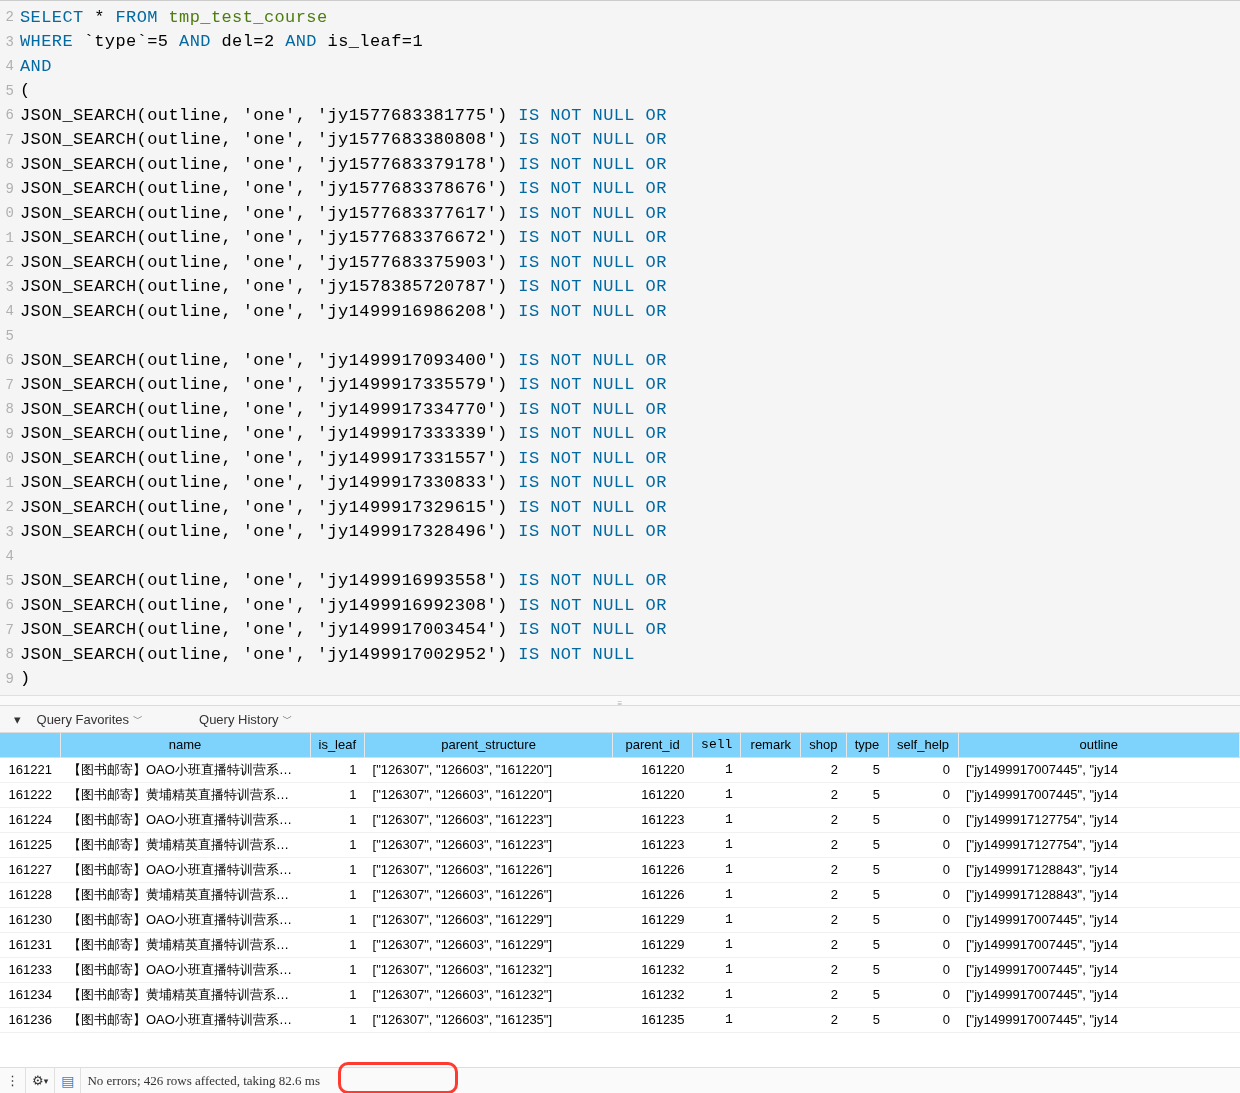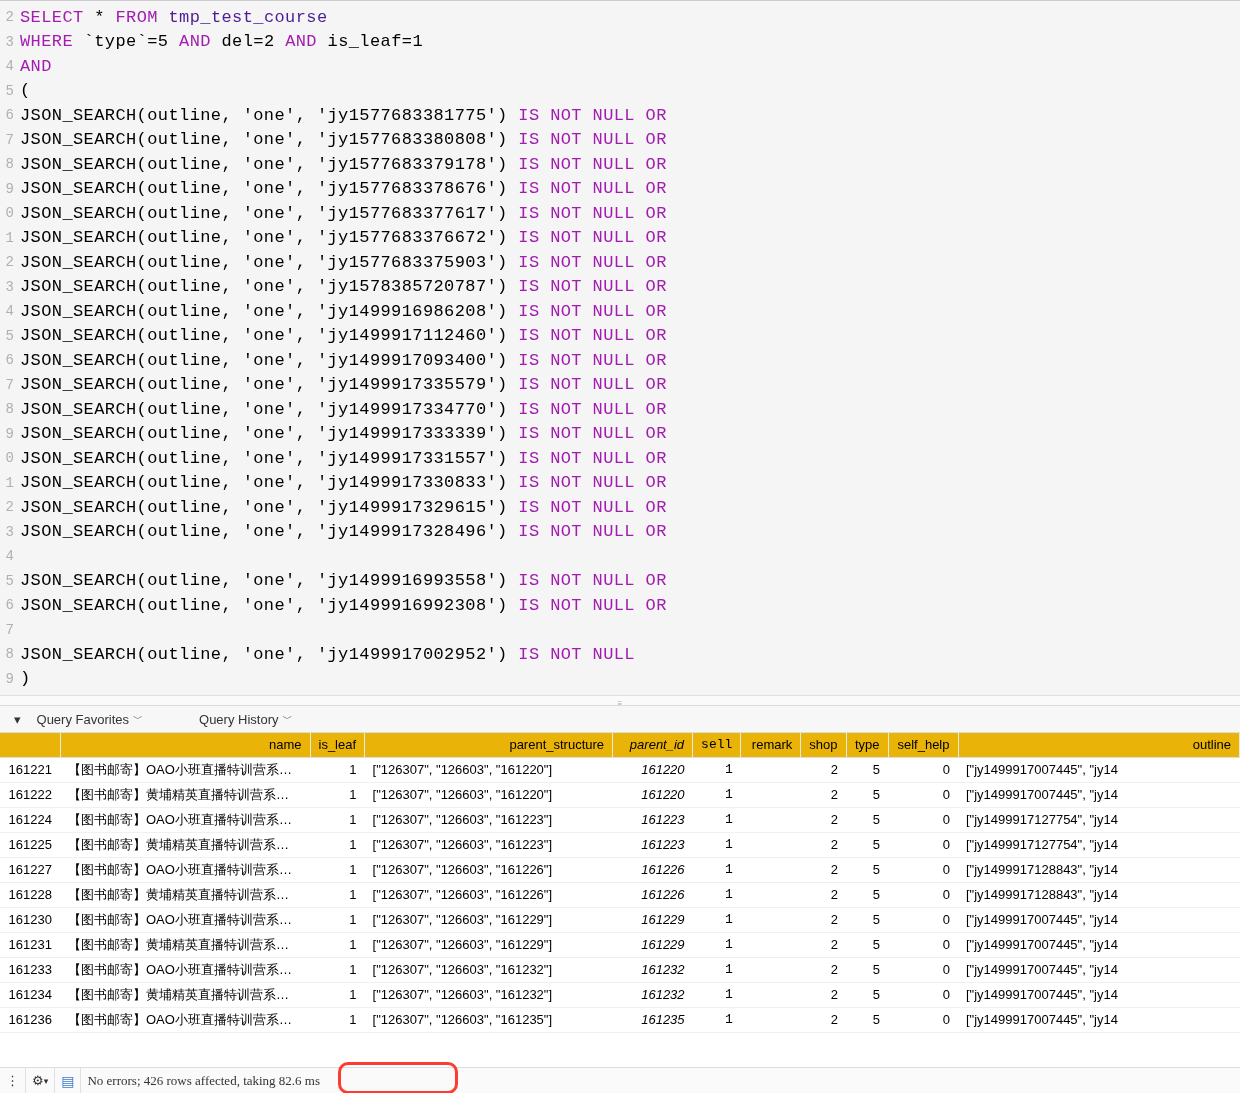--- a/index.html
+++ b/index.html
@@ -31,23 +31,23 @@
   font-size: 14px;
   padding-right: 4px;
   user-select: none;
 }
 .code {
   padding-left: 2px;
   white-space: pre;
   font-size: 17px;
   letter-spacing: 0.4px;
 }
-.kw { color: #a21caf; }
+.kw { color: #0369a1; }
 .str { color: #000000; }
-.ident { color: #4c1d95; }
+.ident { color: #4d7c0f; }
 .field { color: #000; }
 .black { color: #000; }
 
 .splitter {
   height: 10px;
   background: #fafafa;
   border-top: 1px solid #e0e0e0;
   position: relative;
 }
 .splitter .grip {
@@ -86,44 +86,44 @@
   flex: 1;
   overflow: hidden;
   font-family: -apple-system, "Helvetica Neue", Arial, sans-serif;
   font-size: 13px;
 }
 .results table {
   border-collapse: collapse;
   width: 100%;
 }
 .results th {
-  background: #eab308;
+  background: #7dd3fc;
   border-bottom: 1px solid #ddd;
   border-right: 1px solid #e8e8e8;
-  text-align: right;
+  text-align: center;
   font-weight: 400;
   color: #000;
   padding: 4px 8px;
   height: 24px;
 }
 .results td {
   border-bottom: 1px solid #f0f0f0;
   padding: 3px 8px;
   white-space: nowrap;
   overflow: hidden;
   text-overflow: ellipsis;
   color: #000;
   height: 24px;
 }
 .right { text-align: right; }
 .col-id { width: 60px; text-align:right;margin-top:40px;}
 .col-name { width: 250px; max-width:250px;}
 .col-isleaf { width: 50px; text-align:right;}
 .col-ps { width: 248px; }
-.col-pid { width: 80px; text-align:right;font-style:italic;}
+.col-pid { width: 80px; text-align:right;}
 .col-sell { width: 40px; text-align:right;font-family:Liberation Mono, monospace;}
 .col-remark { width: 60px; }
 .col-shop { width: 45px; text-align:right;}
 .col-type { width: 42px; text-align:right;}
 .col-selfhelp { width: 70px; text-align:right;}
 .col-outline { }
 
 .statusbar {
   height: 26px;
   border-top: 1px solid #ddd;
@@ -205,21 +205,20 @@
     <div class="line">
       <span class="gutter">3</span>
       <span class="code"><span class="black">JSON_SEARCH(outline, </span><span class="str">'one'</span><span class="black">, </span><span class="str">'jy1578385720787'</span><span class="black">)</span><span class="kw"> IS NOT NULL OR</span></span>
     </div>
     <div class="line">
       <span class="gutter">4</span>
       <span class="code"><span class="black">JSON_SEARCH(outline, </span><span class="str">'one'</span><span class="black">, </span><span class="str">'jy1499916986208'</span><span class="black">)</span><span class="kw"> IS NOT NULL OR</span></span>
     </div>
     <div class="line">
       <span class="gutter">5</span>
-      <span class="code"><span class="black">JSON_SEARCH(outline, </span><span class="str">'one'</span><span class="black">, </span><span class="str">'jy1499917112460'</span><span class="black">)</span><span class="kw"> IS NOT NULL OR</span></span>
     </div>
     <div class="line">
       <span class="gutter">6</span>
       <span class="code"><span class="black">JSON_SEARCH(outline, </span><span class="str">'one'</span><span class="black">, </span><span class="str">'jy1499917093400'</span><span class="black">)</span><span class="kw"> IS NOT NULL OR</span></span>
     </div>
     <div class="line">
       <span class="gutter">7</span>
       <span class="code"><span class="black">JSON_SEARCH(outline, </span><span class="str">'one'</span><span class="black">, </span><span class="str">'jy1499917335579'</span><span class="black">)</span><span class="kw"> IS NOT NULL OR</span></span>
     </div>
     <div class="line">
@@ -252,20 +251,21 @@
     <div class="line">
       <span class="gutter">5</span>
       <span class="code"><span class="black">JSON_SEARCH(outline, </span><span class="str">'one'</span><span class="black">, </span><span class="str">'jy1499916993558'</span><span class="black">)</span><span class="kw"> IS NOT NULL OR</span></span>
     </div>
     <div class="line">
       <span class="gutter">6</span>
       <span class="code"><span class="black">JSON_SEARCH(outline, </span><span class="str">'one'</span><span class="black">, </span><span class="str">'jy1499916992308'</span><span class="black">)</span><span class="kw"> IS NOT NULL OR</span></span>
     </div>
     <div class="line">
       <span class="gutter">7</span>
+      <span class="code"><span class="black">JSON_SEARCH(outline, </span><span class="str">'one'</span><span class="black">, </span><span class="str">'jy1499917003454'</span><span class="black">)</span><span class="kw"> IS NOT NULL OR</span></span>
     </div>
     <div class="line">
       <span class="gutter">8</span>
       <span class="code"><span class="black">JSON_SEARCH(outline, </span><span class="str">'one'</span><span class="black">, </span><span class="str">'jy1499917002952'</span><span class="black">)</span><span class="kw"> IS NOT NULL</span></span>
     </div>
     <div class="line">
       <span class="gutter">9</span>
       <span class="code"><span class="black">)</span></span>
     </div>
   </div>

